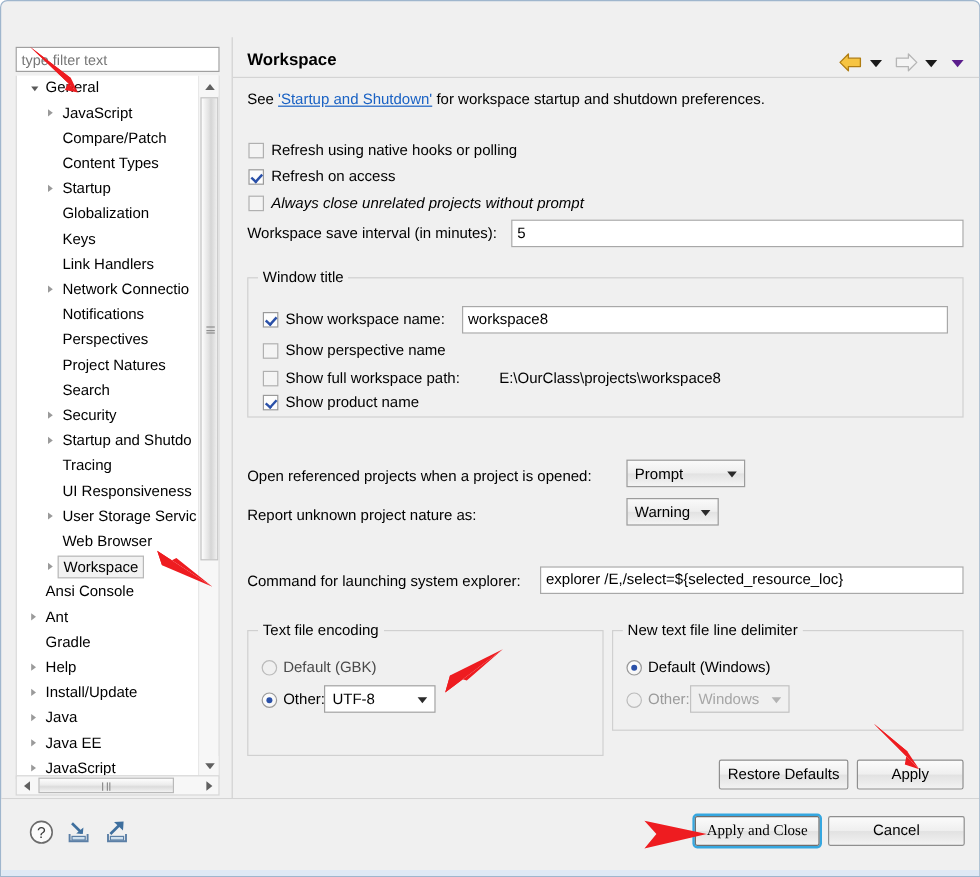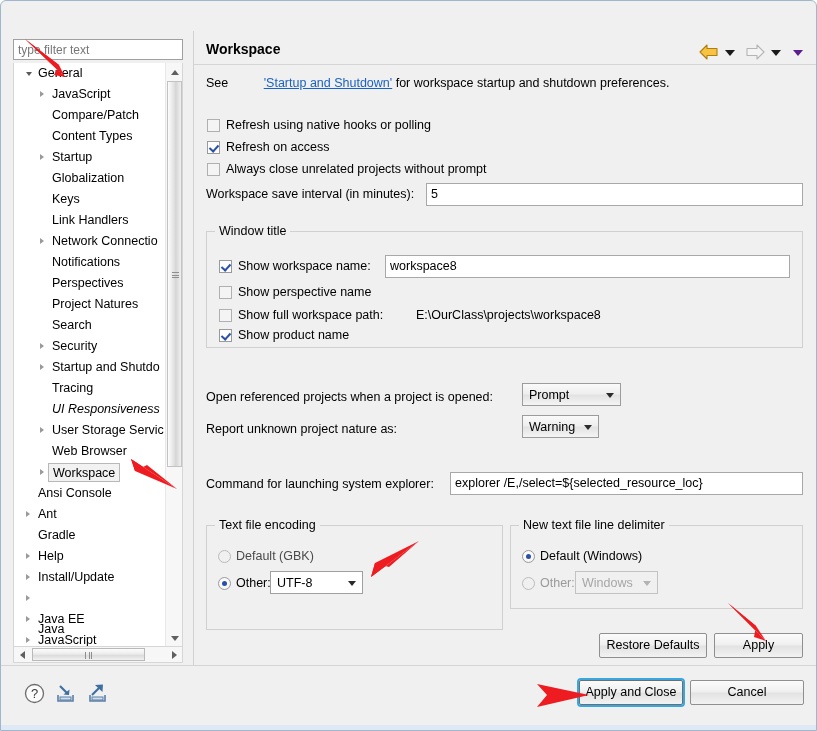--- a/index.html
+++ b/index.html
@@ -133,21 +133,21 @@
   #nav-back { left:505px; }
   #nav-fwd { left:551px; }
   .nav-caret { position:absolute; top:19px; width:0;height:0;
     border-left:5px solid transparent; border-right:5px solid transparent; border-top:6px solid #1a1a1a; }
   #caret1 { left:531px; }
   #caret2 { left:577px; }
   #caret3 { left:599px; border-top-color:#5b1e8c; }
 
   
   .lbl { position:absolute; font-size:12.5px; color:#000; white-space:nowrap; }
-  .link { color:#1a62c4; text-decoration:underline;margin-left:32px; }
+  .link { color:#1a62c4; text-decoration:underline; }
 
   
   .cb { position:absolute; width:13px; height:13px; border:1px solid #9a9a9a; background:#fdfdfd; }
   .cb.checked::after {
     content:""; position:absolute; left:3px; top:1px; width:4px; height:7px;
     border:solid #2a50a8; border-width:0 2px 2px 0; transform:rotate(42deg);
   }
   .cb.dim { background:#f4f4f4; border-color:#b0b0b0; }
   
   .rb { position:absolute; width:13px; height:13px; border:1px solid #9a9a9a; border-radius:50%;
@@ -177,21 +177,21 @@
   .grp { position:absolute; border:1px solid #d0d0d0; background:transparent; }
   .grp-title { position:absolute; top:-8px; left:8px; background:#f0f0f0; padding:0 4px; font-size:12.5px; color:#000; }
   
   .btn {
     position:absolute; height:25px;
     background: linear-gradient(to bottom,#fbfbfb 0%,#efefef 48%,#e2e2e2 52%,#f2f2f2 100%);
     border:1px solid #8f8f8f; border-radius:2px;
     font-size:12.5px; color:#000; text-align:center; line-height:23px;
     font-family:"Liberation Sans",sans-serif;
   }
-  .btn.focused { box-shadow:0 0 0 2px #36a7e0; border-color:#6e6e6e; }
+  .btn.focused { box-shadow:0 0 0 2px #36a7e0; border-color:#6e6e6e;font-family:Liberation Serif, serif; }
 
   
   #bottom-sep { position:absolute; left:0; top:664px; width:815px; height:1px; background:#d4d4d4; }
   #bottom-bar { position:absolute; left:0; top:665px; width:815px; height:65px; background:#f0f0f0; }
   #footer-strip { position:absolute; left:0; top:724px; width:815px; height:6px; background:#dfe9f5; }
 
   
   .redarrow { position:absolute; pointer-events:none; }
 </style>
 </head>
@@ -254,21 +254,21 @@
           <span class="t-label" style="left: 38px;">Security</span>
         </div>
         <div class="t-item">
           <span class="arrow closed" style="left: 26px;"></span>
           <span class="t-label" style="left: 38px;">Startup and Shutdo</span>
         </div>
         <div class="t-item">
           <span class="t-label" style="left: 38px;">Tracing</span>
         </div>
         <div class="t-item">
-          <span class="t-label" style="left: 38px; font-style: italic;">UI Responsiveness</span>
+          <span class="t-label" style="left: 38px;">UI Responsiveness</span>
         </div>
         <div class="t-item">
           <span class="arrow closed" style="left: 26px;"></span>
           <span class="t-label" style="left: 38px;">User Storage Servic</span>
         </div>
         <div class="t-item">
           <span class="t-label" style="left: 38px;">Web Browser</span>
         </div>
         <div class="t-item selected">
           <span class="arrow closed" style="left: 26px;"></span>
@@ -287,21 +287,21 @@
         <div class="t-item">
           <span class="arrow closed" style="left: 12px;"></span>
           <span class="t-label" style="left: 24px;">Help</span>
         </div>
         <div class="t-item">
           <span class="arrow closed" style="left: 12px;"></span>
           <span class="t-label" style="left: 24px;">Install/Update</span>
         </div>
         <div class="t-item">
           <span class="arrow closed" style="left: 12px;"></span>
-          <span class="t-label" style="left: 24px; margin-top: 31px;">Java</span>
+          <span class="t-label" style="left: 24px;">Java</span>
         </div>
         <div class="t-item">
           <span class="arrow closed" style="left: 12px;"></span>
           <span class="t-label" style="left: 24px;">Java EE</span>
         </div>
         <div class="t-item">
           <span class="arrow closed" style="left: 12px;"></span>
           <span class="t-label" style="left: 24px;">JavaScript</span>
         </div>
       </div>
@@ -353,21 +353,21 @@
       <span>See </span><a href="#" class="link">'Startup and Shutdown'</a><span> for workspace startup and shutdown preferences.</span>
     </div>
 
     <div class="cb dim" style="left:13px; top:88px;"></div>
     <div class="lbl" style="left:32px; top:87px;">Refresh using native hooks or polling</div>
 
     <div class="cb checked" style="left:13px; top:110px;"></div>
     <div class="lbl" style="left:32px; top:109px;">Refresh on access</div>
 
     <div class="cb dim" style="left:13px; top:132px;"></div>
-    <div class="lbl" style="left:32px; top:131px;">Always close unrelated projects without prompt</div>
+    <div class="lbl" style="left:32px; top:131px;font-style:italic;">Always close unrelated projects without prompt</div>
 
     <div class="lbl" style="left:12px; top:156px;">Workspace save interval (in minutes):</div>
     <div class="tin" style="left:232px; top:152px; width:377px; height:23px;">5</div>
 
     <div class="grp" style="left:12px; top:200px; width:597px; height:117px;">
       <div class="grp-title">Window title</div>
     </div>
     <div class="cb checked" style="left:25px; top:229px;"></div>
     <div class="lbl" style="left:44px; top:228px;">Show workspace name:</div>
     <div class="tin" style="left:191px; top:224px; width:405px; height:23px;">workspace8</div>

